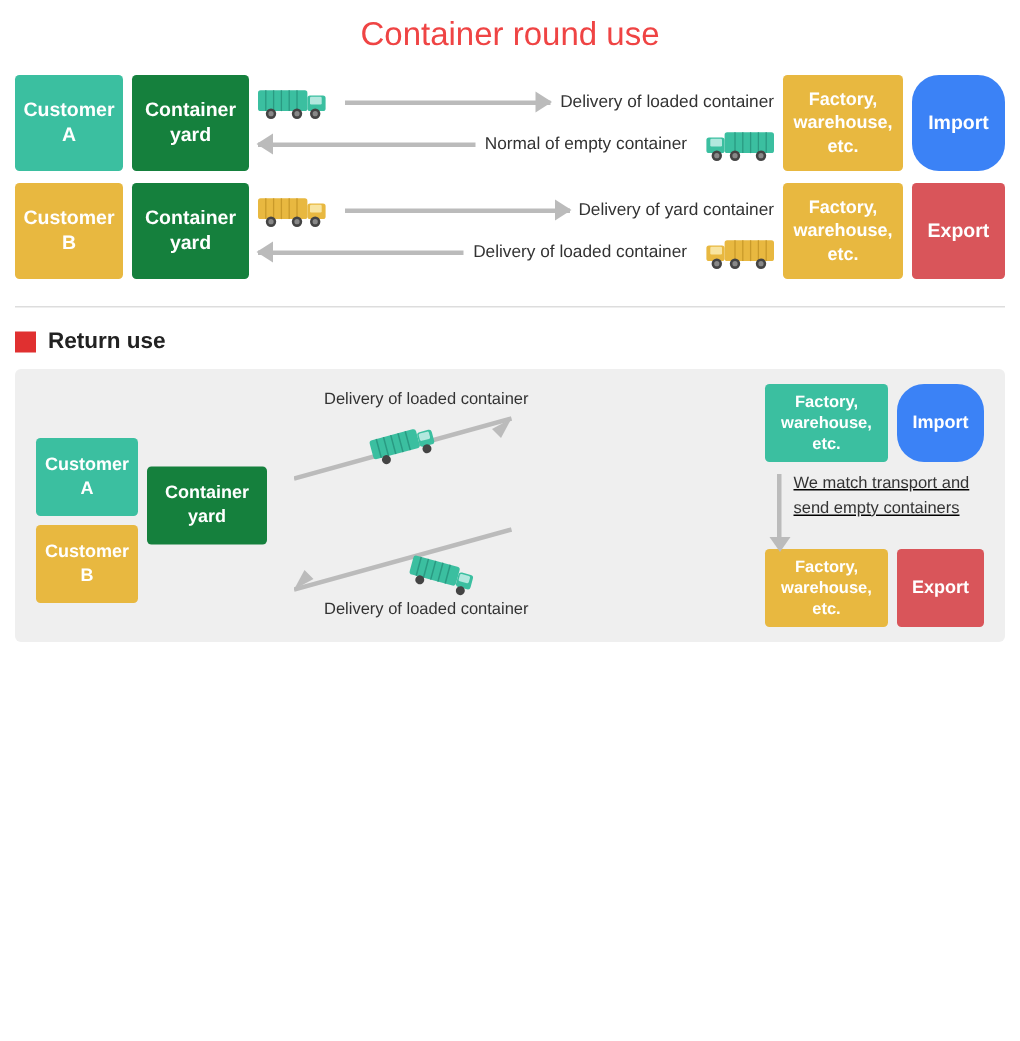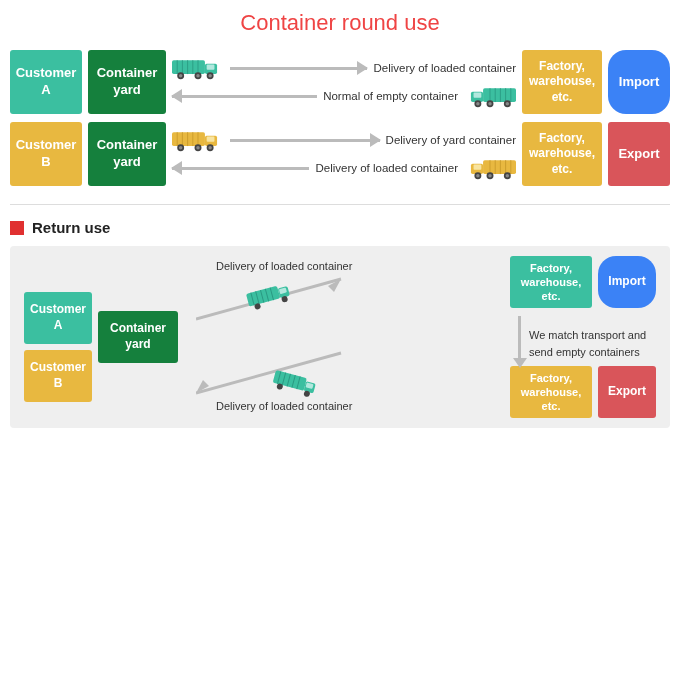--- a/index.html
+++ b/index.html
@@ -335,21 +335,21 @@
 
         <div style="display:flex; gap:6px; align-items:center; margin-bottom:4px;">
           <div class="box box-green" style="width:82px; height:52px; font-size:11px;">
             Factory,<br>warehouse,<br>etc.
           </div>
           <div class="box box-blue" style="width:58px; height:52px; font-size:12px;">
             Import
           </div>
         </div>
 
-        <div style="display:flex; align-items:flex-end; gap:8px; margin: 2px 0 2px 8px;">
+        <div style="display:flex; align-items:flex-start; gap:8px; margin: 2px 0 2px 8px; text-decoration: underline;">
 
           <div style="width:3px; height:44px; background:#bbb; position:relative; margin-top:2px; flex-shrink:0;">
             <div style="position:absolute; bottom:-8px; left:50%; transform:translateX(-50%); width:0; height:0; border-left:7px solid transparent; border-right:7px solid transparent; border-top:10px solid #bbb;"></div>
           </div>
 
           <div style="font-size:11px; color:#333; line-height:1.5; max-width:120px;">We match
 transport
 and send
 empty containers</div>
         </div>

